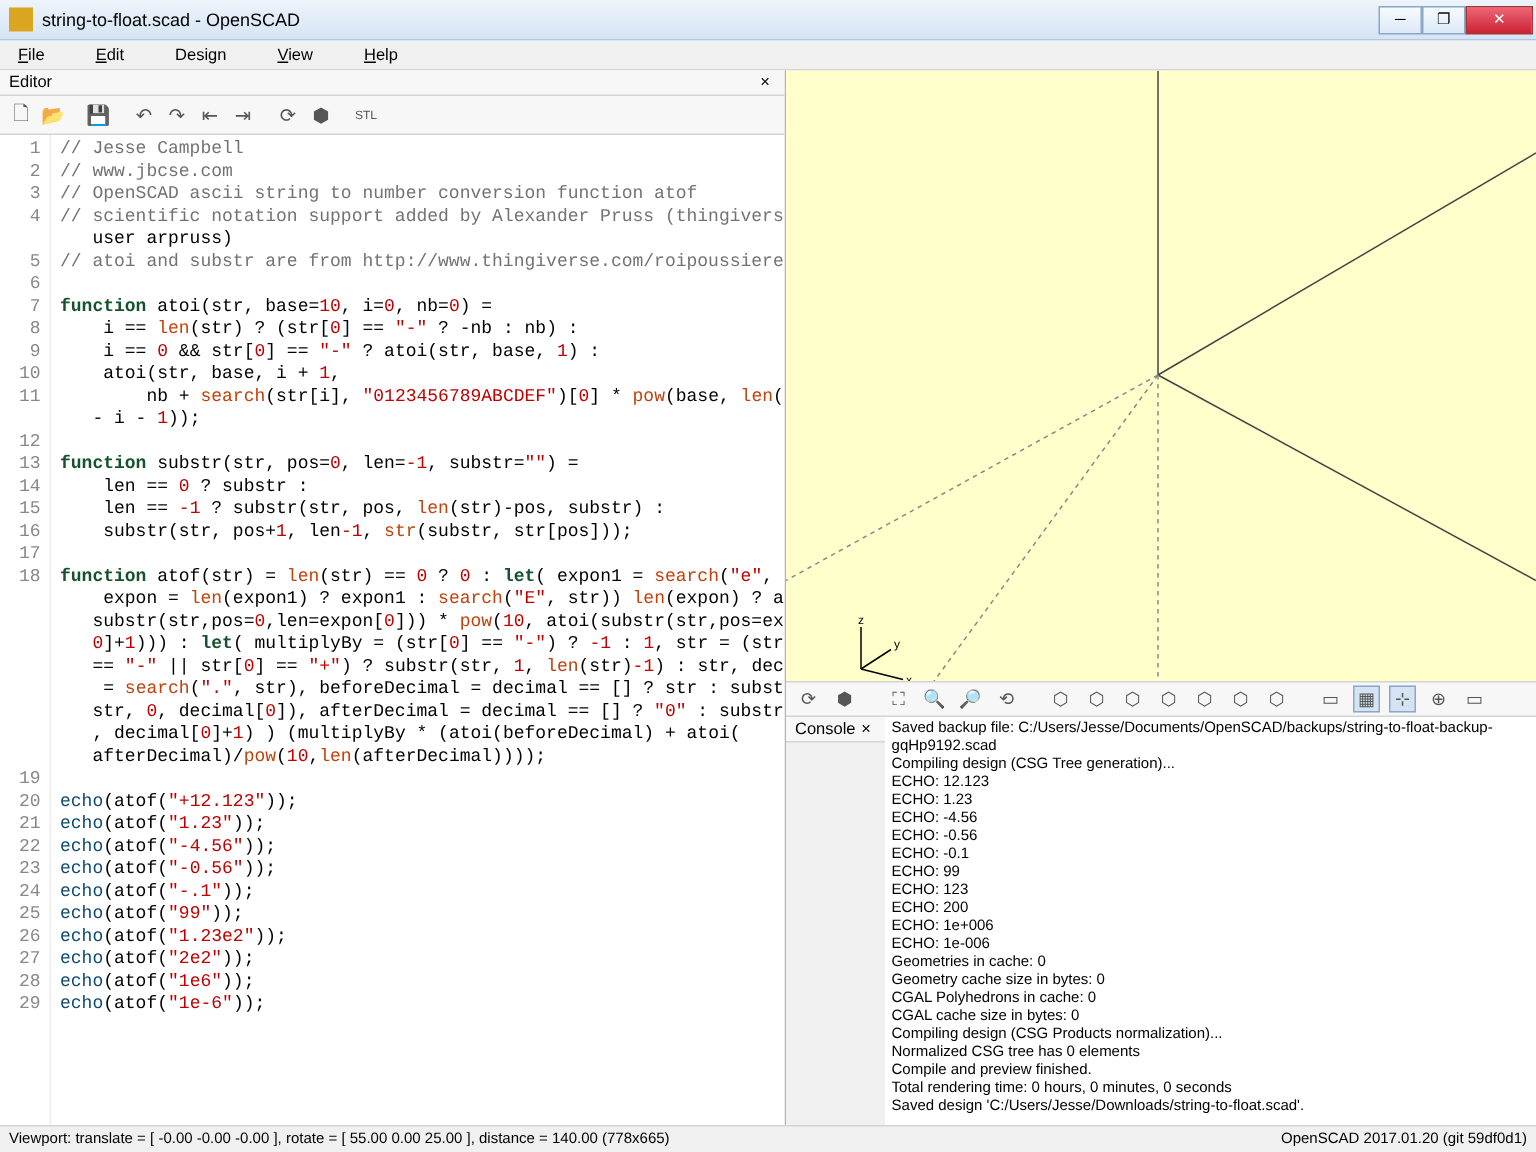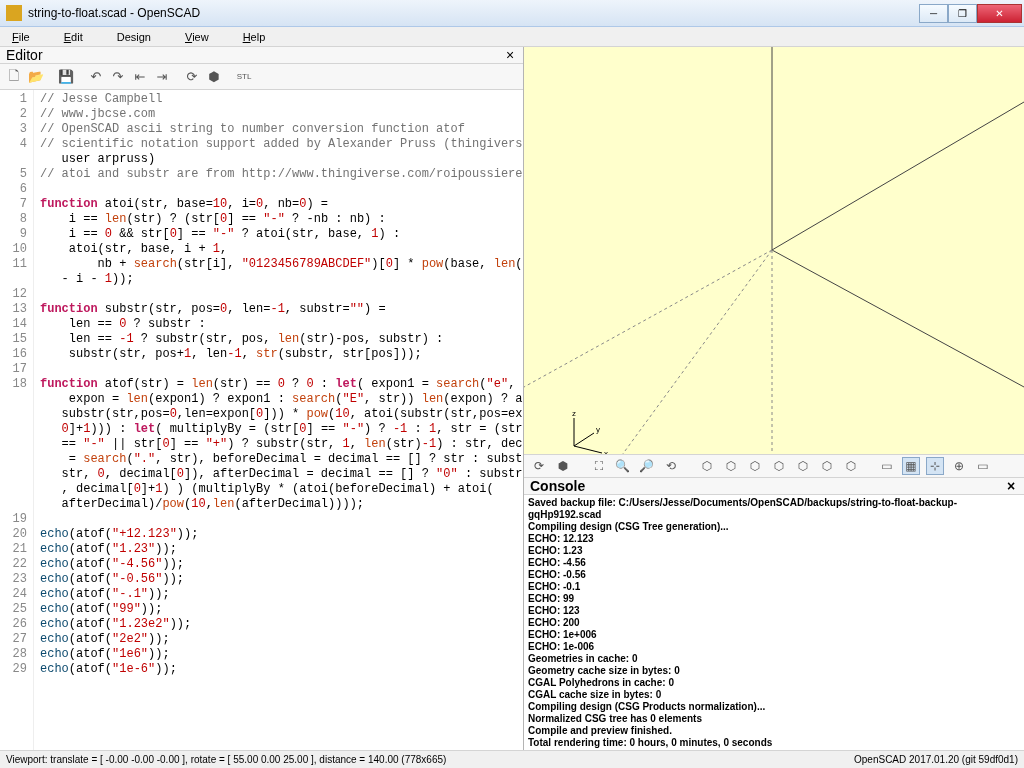--- a/index.html
+++ b/index.html
@@ -8,42 +8,42 @@
 .titlebar .app-icon { width: 16px; height: 16px; background: #daa520; margin-right: 6px; }
 .titlebar .title { flex: 1; font-size: 12px; color: #000; }
 .win-btns { display: flex; gap: 0; }
 .win-btn { width: 29px; height: 19px; border: 1px solid #8aa8c8; background: linear-gradient(#f6fbff,#dce9f6); display: flex; align-items: center; justify-content: center; font-size: 10px; }
 .win-btn.close { width: 45px; background: linear-gradient(#e67,#c23); color: #fff; border-color: #a33; }
 .menubar { height: 20px; background: #f0f0f0; display: flex; align-items: center; padding: 0 4px; gap: 18px; border-bottom: 1px solid #d4d4d4; }
 .menu-item { padding: 2px 8px; cursor: default; }
 .menu-item u { text-decoration: underline; }
 .main { flex: 1; display: flex; min-height: 0; }
 .left-pane { width: 524px; display: flex; flex-direction: column; border-right: 1px solid #b4b4b4; background: #fff; }
-.panel-header { height: 17px; background: #f7f7f7; border-bottom: 1px solid #d4d4d4; display: flex; align-items: center; padding: 0 6px; font-size: 14px; }
+.panel-header { height: 17px; background: #f7f7f7; border-bottom: 1px solid #d4d4d4; display: flex; align-items: center; padding: 0 6px; font-size: 11px; }
 .panel-header .spacer { flex: 1; }
 .close-x { width: 14px; text-align: center; cursor: default; }
 .toolbar { height: 26px; background: #f7f7f7; border-bottom: 1px solid #d4d4d4; display: flex; align-items: center; padding: 0 4px; gap: 2px; }
 .tbtn { width: 20px; height: 20px; display: flex; align-items: center; justify-content: center; font-size: 13px; color: #555; cursor: default; }
 .tsep { width: 6px; }
 .editor { flex: 1; display: flex; font-family: "Courier New", monospace; font-size: 12px; line-height: 15px; overflow: hidden; background: #fff; }
 .gutter { width: 34px; text-align: right; padding: 2px 6px 0 0; color: #888; background: #fff; border-right: 1px solid #eee; }
 .code { flex: 1; padding: 2px 4px 0 6px; white-space: pre; overflow: hidden; color: #000; position: relative; }
 .c-green { color: #737373; }
-.c-blue { color: #be185d; font-weight: bold; }
+.c-blue { color: #14532d; font-weight: bold; }
 .c-red { color: #c00000; }
 .c-cyan { color: #c2410c; }
 .c-purple { color: #0c4a6e; }
 .right-pane { flex: 1; display: flex; flex-direction: column; min-width: 0; }
 .viewport { flex: 1; background: #ffffcc; position: relative; overflow: hidden; }
 .viewport svg { position: absolute; top:0; left:0; }
 .axis-gizmo { position: absolute; left: 38px; bottom: 46px; font-size: 9px; }
 .view-tb { height: 24px; background: #f7f7f7; border-top: 1px solid #d4d4d4; border-bottom: 1px solid #d4d4d4; display: flex; align-items: center; padding: 0 6px; gap: 6px; }
 .vbtn { width: 18px; height: 18px; display: flex; align-items: center; justify-content: center; font-size: 12px; color: #555; }
 .vbtn.on { background: #d4e4f4; border: 1px solid #8aa8c8; }
-.console-wrap { display: flex; flex-direction: column; height: 272px; font-weight: bold; }
+.console-wrap { display: flex; flex-direction: row; height: 272px; }
 .console { flex: 1; background: #fff; overflow: auto; padding: 2px 4px; font-size: 10px; line-height: 12px; }
 .statusbar { height: 18px; background: #f0f0f0; border-top: 1px solid #d4d4d4; display: flex; align-items: center; padding: 0 6px; font-size: 10px; }
 .statusbar .spacer { flex: 1; }
 .gutter div, .code > div { height: 15px; }
 </style>
 </head>
 <body>
 
 <div class="titlebar">
   <div class="app-icon"></div>

